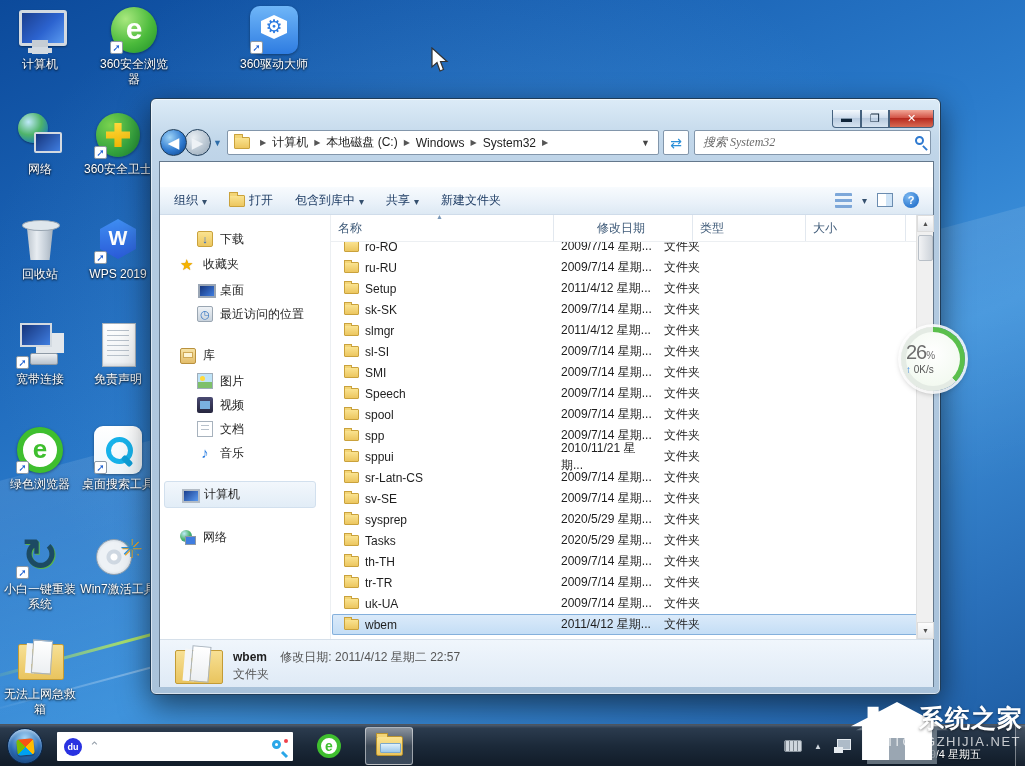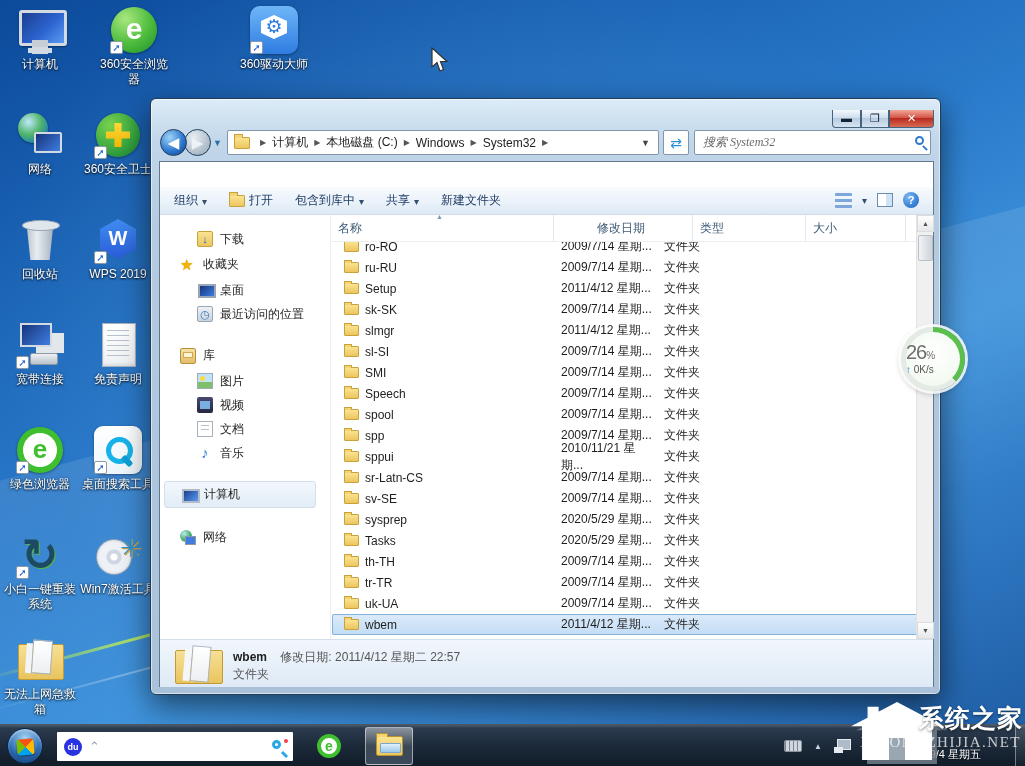--- a/index.html
+++ b/index.html
@@ -307,22 +307,22 @@
 
   
   #watermark { position:absolute; right:2px; bottom:4px; width:172px; height:66px; z-index:60; pointer-events:none; }
   .wm-house-shadow, .wm-house { position:absolute; left:0; bottom:2px; width:92px; height:58px;
     clip-path:polygon(50% 0,100% 42%,88% 42%,88% 100%,12% 100%,12% 42%,0 42%,18% 27%,18% 8%,30% 8%,30% 17%); }
   .wm-house-shadow { background:rgba(120,132,144,.8); transform:translate(5px,4px); }
   .wm-house { background:#fff; }
   .wm-house::after { content:""; position:absolute; left:38px; bottom:0; width:16px; height:22px; background:#9aa6b2; }
   .wm-title { position:absolute; right:0; top:6px; color:#fff; font-size:25px; font-weight:bold;
     text-shadow:0 1px 3px rgba(0,0,0,.5); letter-spacing:1px; }
-  .wm-sub { position:absolute; right:2px; top:38px; color:rgba(255,255,255,.75); font-size:15px;
-    letter-spacing:1.5px;font-family:Liberation Serif, serif; }
+  .wm-sub { position:absolute; right:2px; top:38px; color:rgba(255,255,255,.75); font-size:13px;
+    letter-spacing:1.5px; }
 
   
   #cursor { position:absolute; left:431px; top:47px; z-index:100; }
 </style>
 </head>
 <body>
 
 <div id="desktop">
   <div class="band"></div>
   <div class="green-line"></div>

